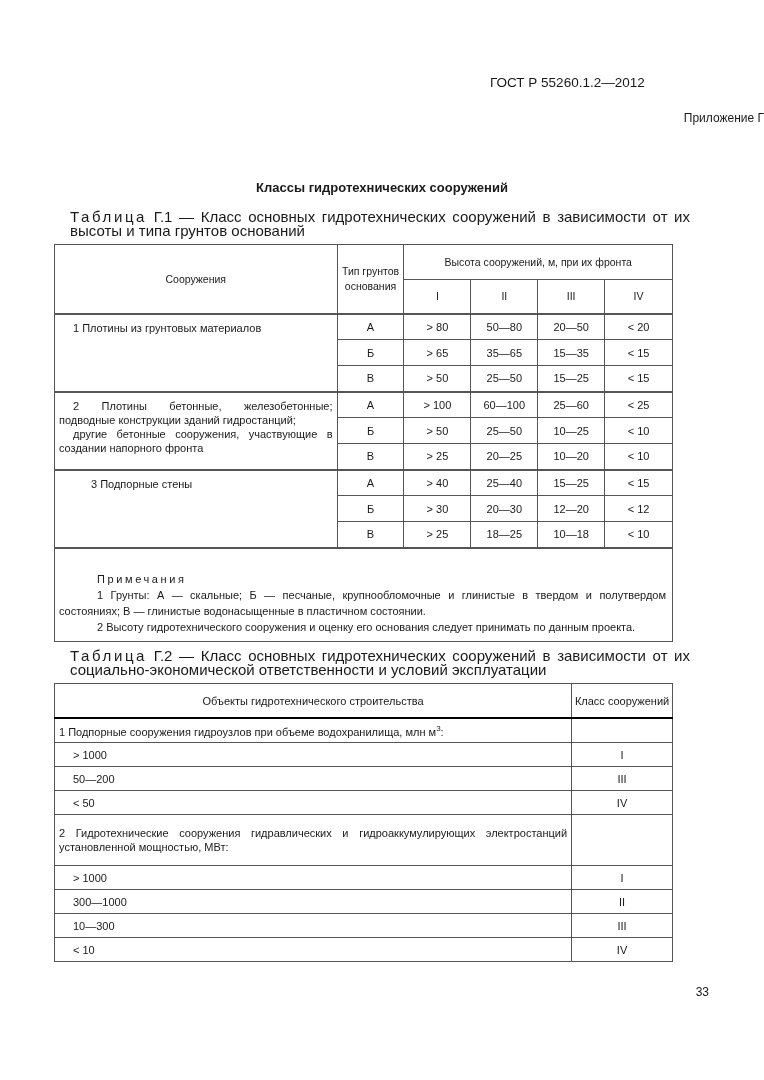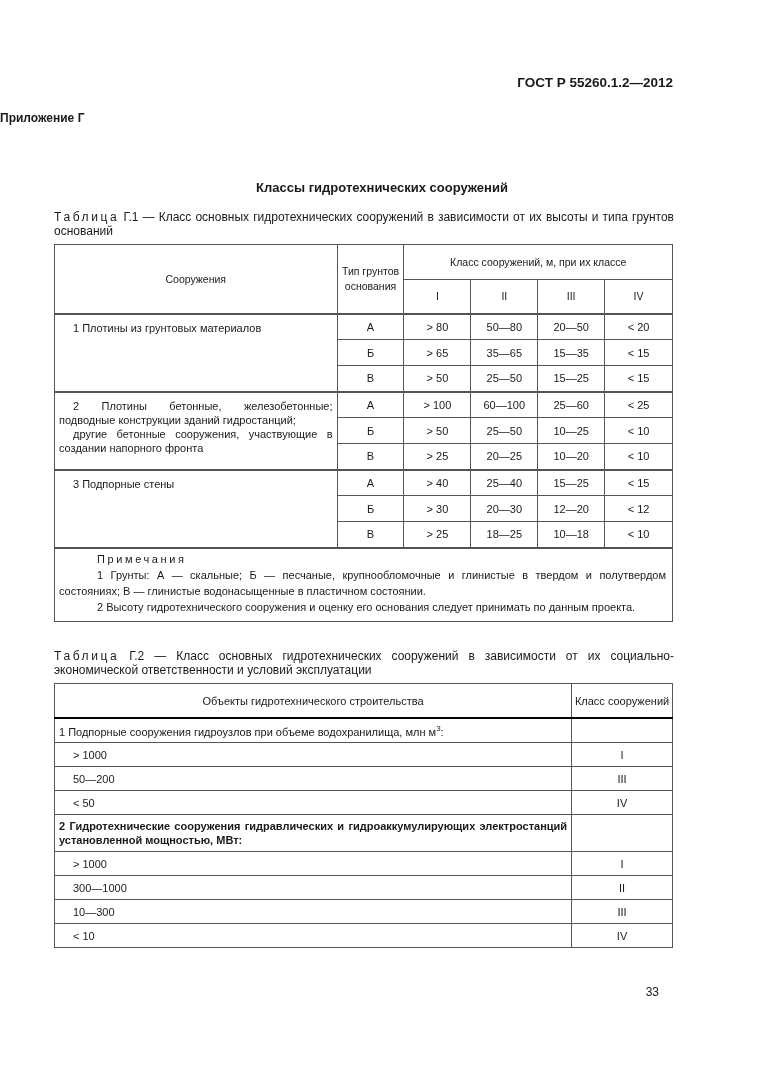--- a/index.html
+++ b/index.html
@@ -1,42 +1,42 @@
 <!DOCTYPE html>
 <html><head>
 <meta charset="utf-8">
 <style>
   html, body { margin:0; padding:0; background:#ffffff; }
   body { width:764px; height:1080px; position:relative; overflow:hidden;
          font-family:"Liberation Sans", sans-serif; color:#1a1a1a; }
   .abs { position:absolute; }
-  .gost { left:490px; top:75px; width:183px; text-align:right; font-weight:bold; font-size:13.5px; }
-  .appendix { left:0; width:764px; top:111px; text-align:left; font-weight:bold; font-size:12px; line-height:15px; }
+  .gost { left:490px; top:75px; width:183px; text-align:left; font-weight:normal; font-size:13.5px; }
+  .appendix { left:0; width:764px; top:111px; text-align:right; font-weight:normal; font-size:12px; line-height:15px; }
   .section-title { left:0; width:764px; top:180px; text-align:center; font-weight:bold; font-size:13px; }
-  .caption { left:54px; width:620px; font-size:12px; line-height:14px; text-align:justify; }
+  .caption { left:70px; width:620px; font-size:15px; line-height:14px; text-align:justify; }
   .caption .spaced { letter-spacing:2.6px; }
   table { border-collapse:collapse; position:absolute; font-size:11px; }
   td, th { border:1px solid #555; padding:0; font-weight:normal; }
   .t1 { left:54px; top:244px; width:619px; }
   .t1 th { text-align:center; vertical-align:middle; font-size:10.5px; }
   .t1 td.c { text-align:center; vertical-align:middle; }
   .t1 td.name { vertical-align:top; padding:6px 4px 0 4px; line-height:14px; text-align:justify; }
   .t1 .thick-top td, .t1 .thick-top th { border-top:2px solid #555; }
-  .notes { padding:2px 6px 6px 4px; line-height:16px; font-size:11px; text-align:justify; }
+  .notes { padding:22px 6px 6px 4px; line-height:16px; font-size:11px; text-align:justify; }
   .notes .ind { text-indent:38px; display:block; }
   .notes .ttl { letter-spacing:2.6px; }
   .t2 { left:54px; top:683px; width:619px; }
   .t2 th { text-align:center; vertical-align:middle; font-size:11px; height:33px; }
   .t2 td { vertical-align:middle; height:23px; }
   .t2 td.lab { padding-left:4px; }
   .t2 td.sub { padding-left:18px; }
   .t2 td.cls { text-align:center; }
-  .t2 td.multi { padding:4px 4px; line-height:14px; text-align:justify;font-weight:bold; }
+  .t2 td.multi { padding:11px 4px; line-height:14px; text-align:justify; }
   .t2 .thick-top td { border-top:2px solid #000000; }
-  .page-num { left:626px; top:985px; width:33px; text-align:right; font-size:12px; }
+  .page-num { left:676px; top:985px; width:33px; text-align:right; font-size:12px; }
 </style>
 </head>
 <body>
 
 <div class="abs gost">ГОСТ Р 55260.1.2—2012</div>
 
 <div class="abs appendix">
   <div>Приложение Г</div>
 </div>
 
@@ -50,21 +50,21 @@
       <col style="width:67px">
       <col style="width:67px">
       <col style="width:67px">
       <col style="width:67px">
       <col style="width:68px">
   </colgroup>
   <tbody>
       <tr style="height:35px">
     <th rowspan="2">Сооружения</th>
     <th rowspan="2" style="line-height:15px">Тип грунтов основания</th>
-    <th colspan="4">Класс сооружений, м, при их классе</th>
+    <th colspan="4">Высота сооружений, м, при их фронта</th>
   </tr>
   <tr style="height:34px">
     <th>I</th>
     <th>II</th>
     <th>III</th>
     <th>IV</th>
   </tr>
 
   <tr class="thick-top" style="height:26px">
     <td rowspan="3" class="name" style="padding-left:18px">1  Плотины из грунтовых материалов</td>
@@ -109,21 +109,21 @@
   </tr>
   <tr style="height:26px">
     <td class="c">В</td>
     <td class="c">&gt; 25</td>
     <td class="c">20—25</td>
     <td class="c">10—20</td>
     <td class="c">&lt; 10</td>
   </tr>
 
   <tr class="thick-top" style="height:26px">
-    <td rowspan="3" class="name" style="padding-left:18px">3  Подпорные стены</td>
+    <td rowspan="3" class="name" style="padding-left:36px">3  Подпорные стены</td>
     <td class="c">А</td>
     <td class="c">&gt; 40</td>
     <td class="c">25—40</td>
     <td class="c">15—25</td>
     <td class="c">&lt; 15</td>
   </tr>
   <tr style="height:26px">
     <td class="c">Б</td>
     <td class="c">&gt; 30</td>
     <td class="c">20—30</td>

